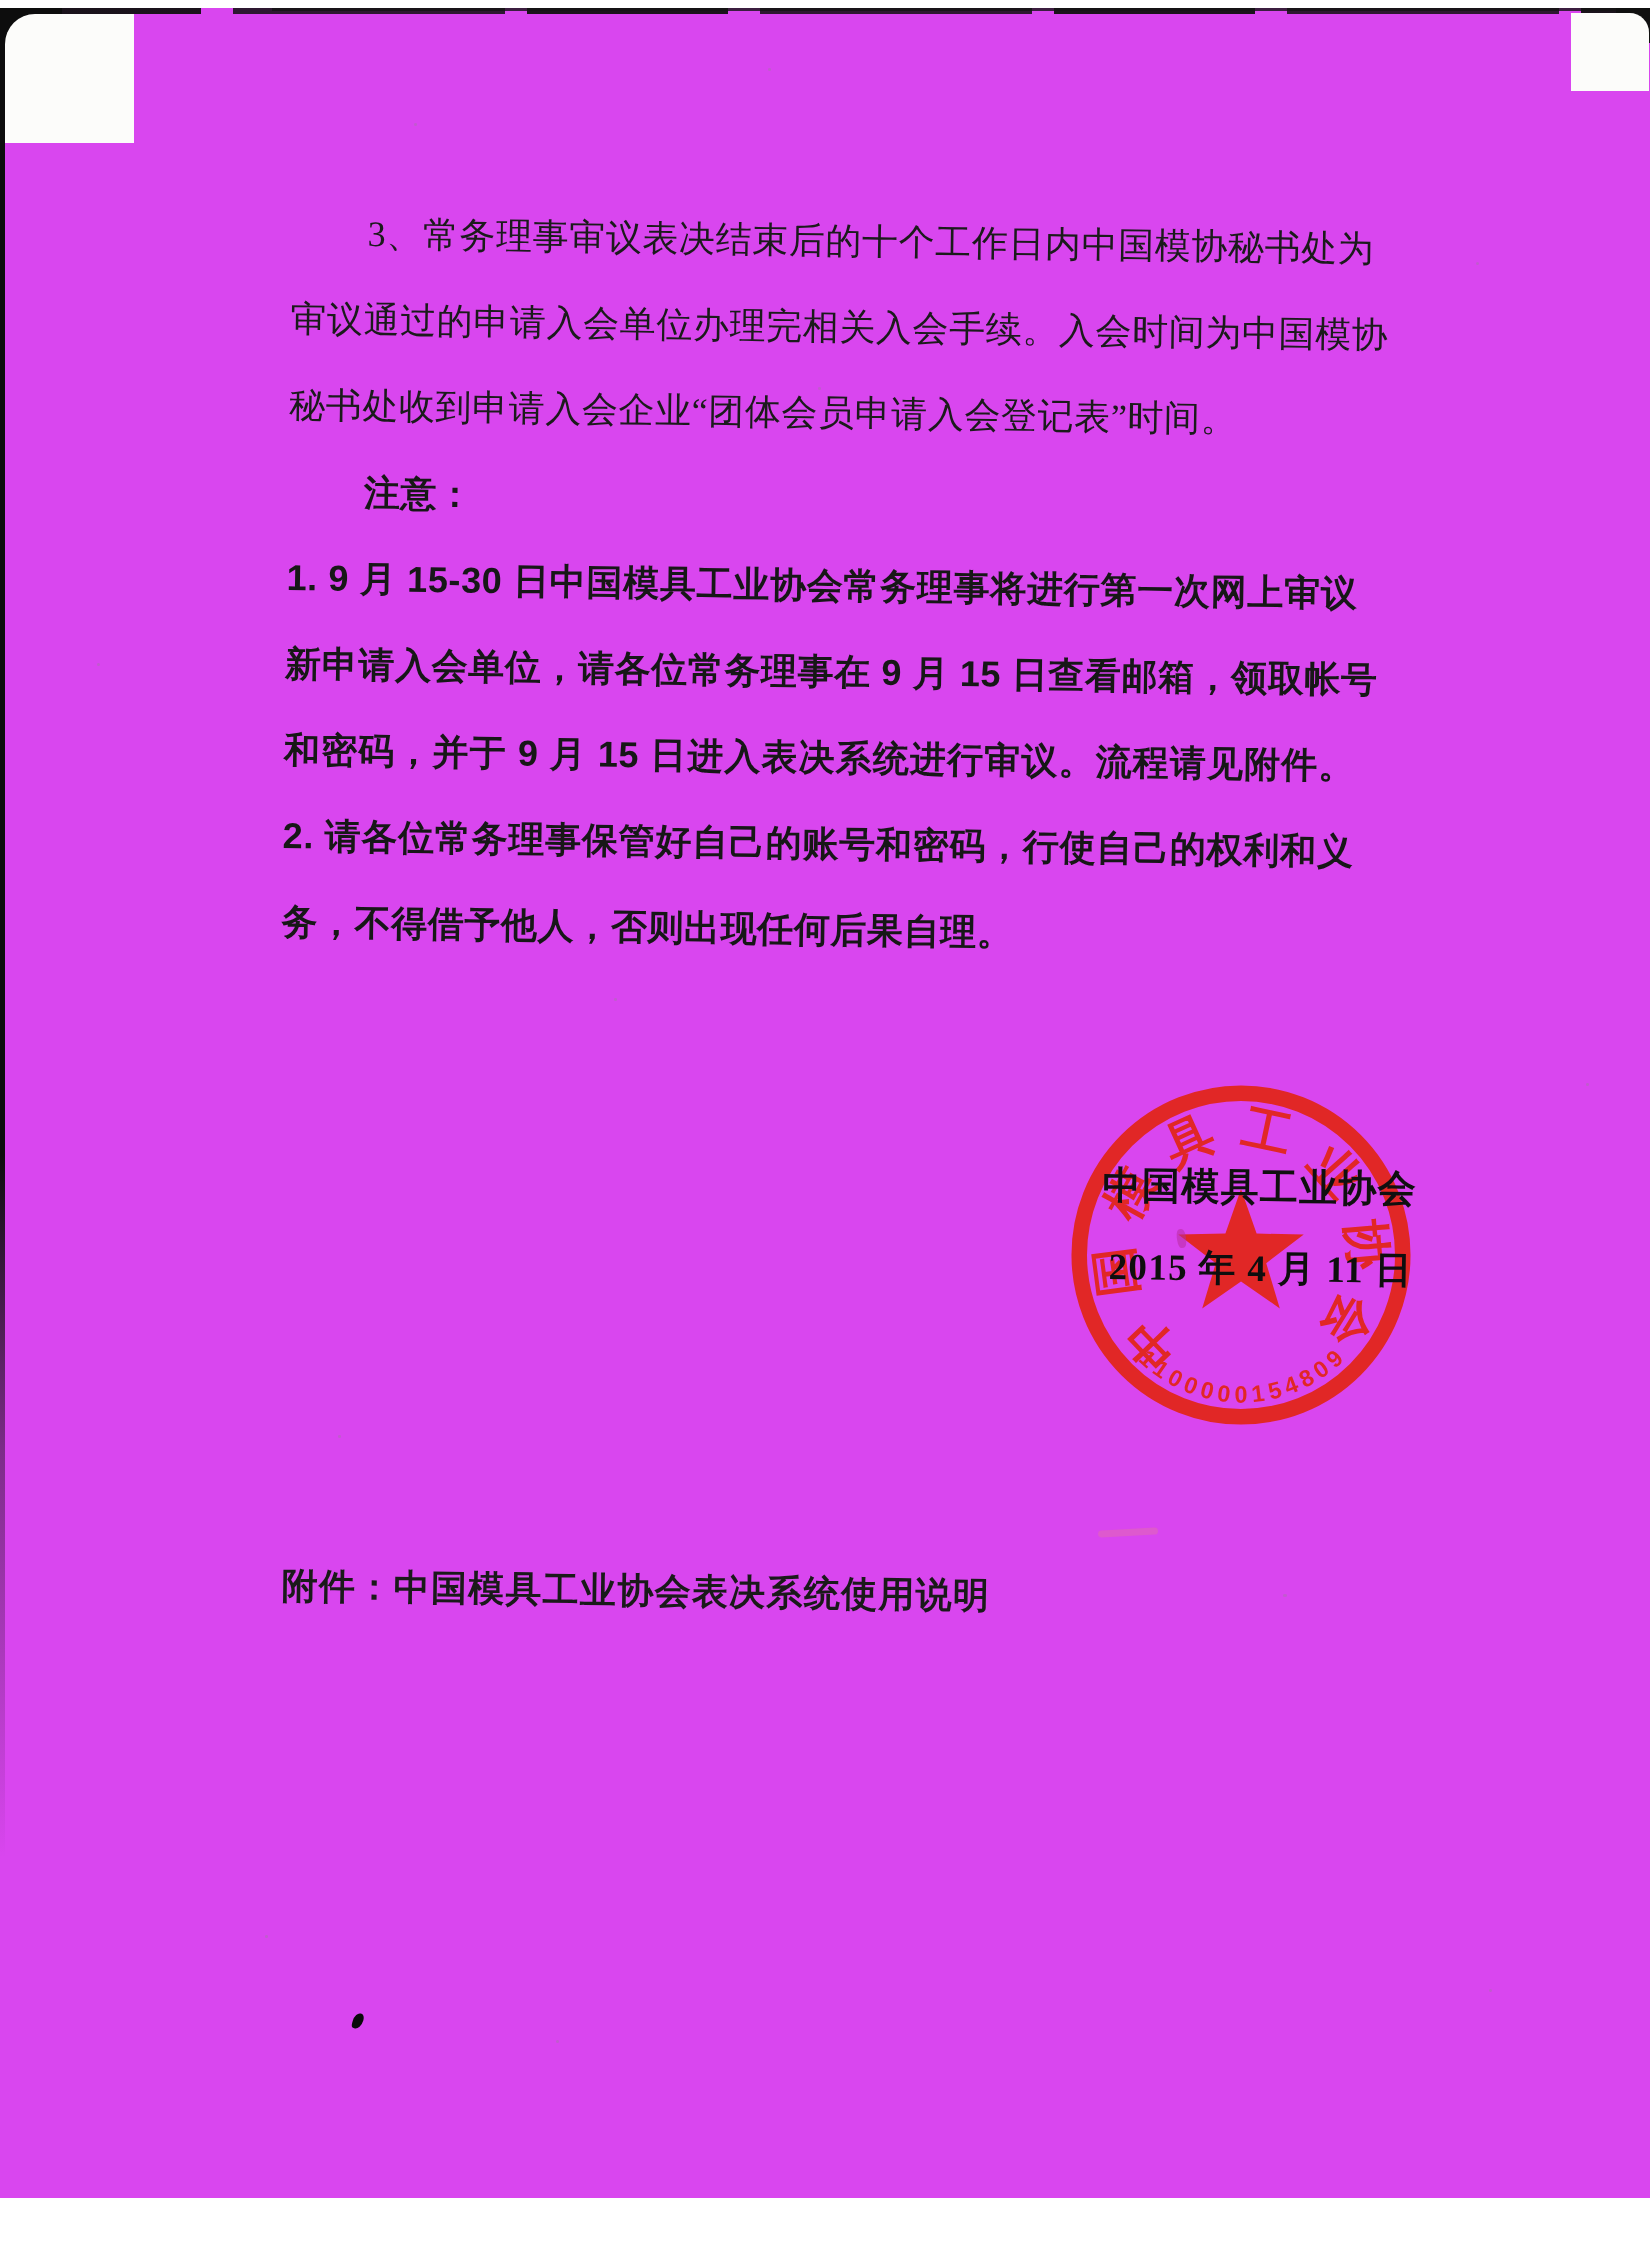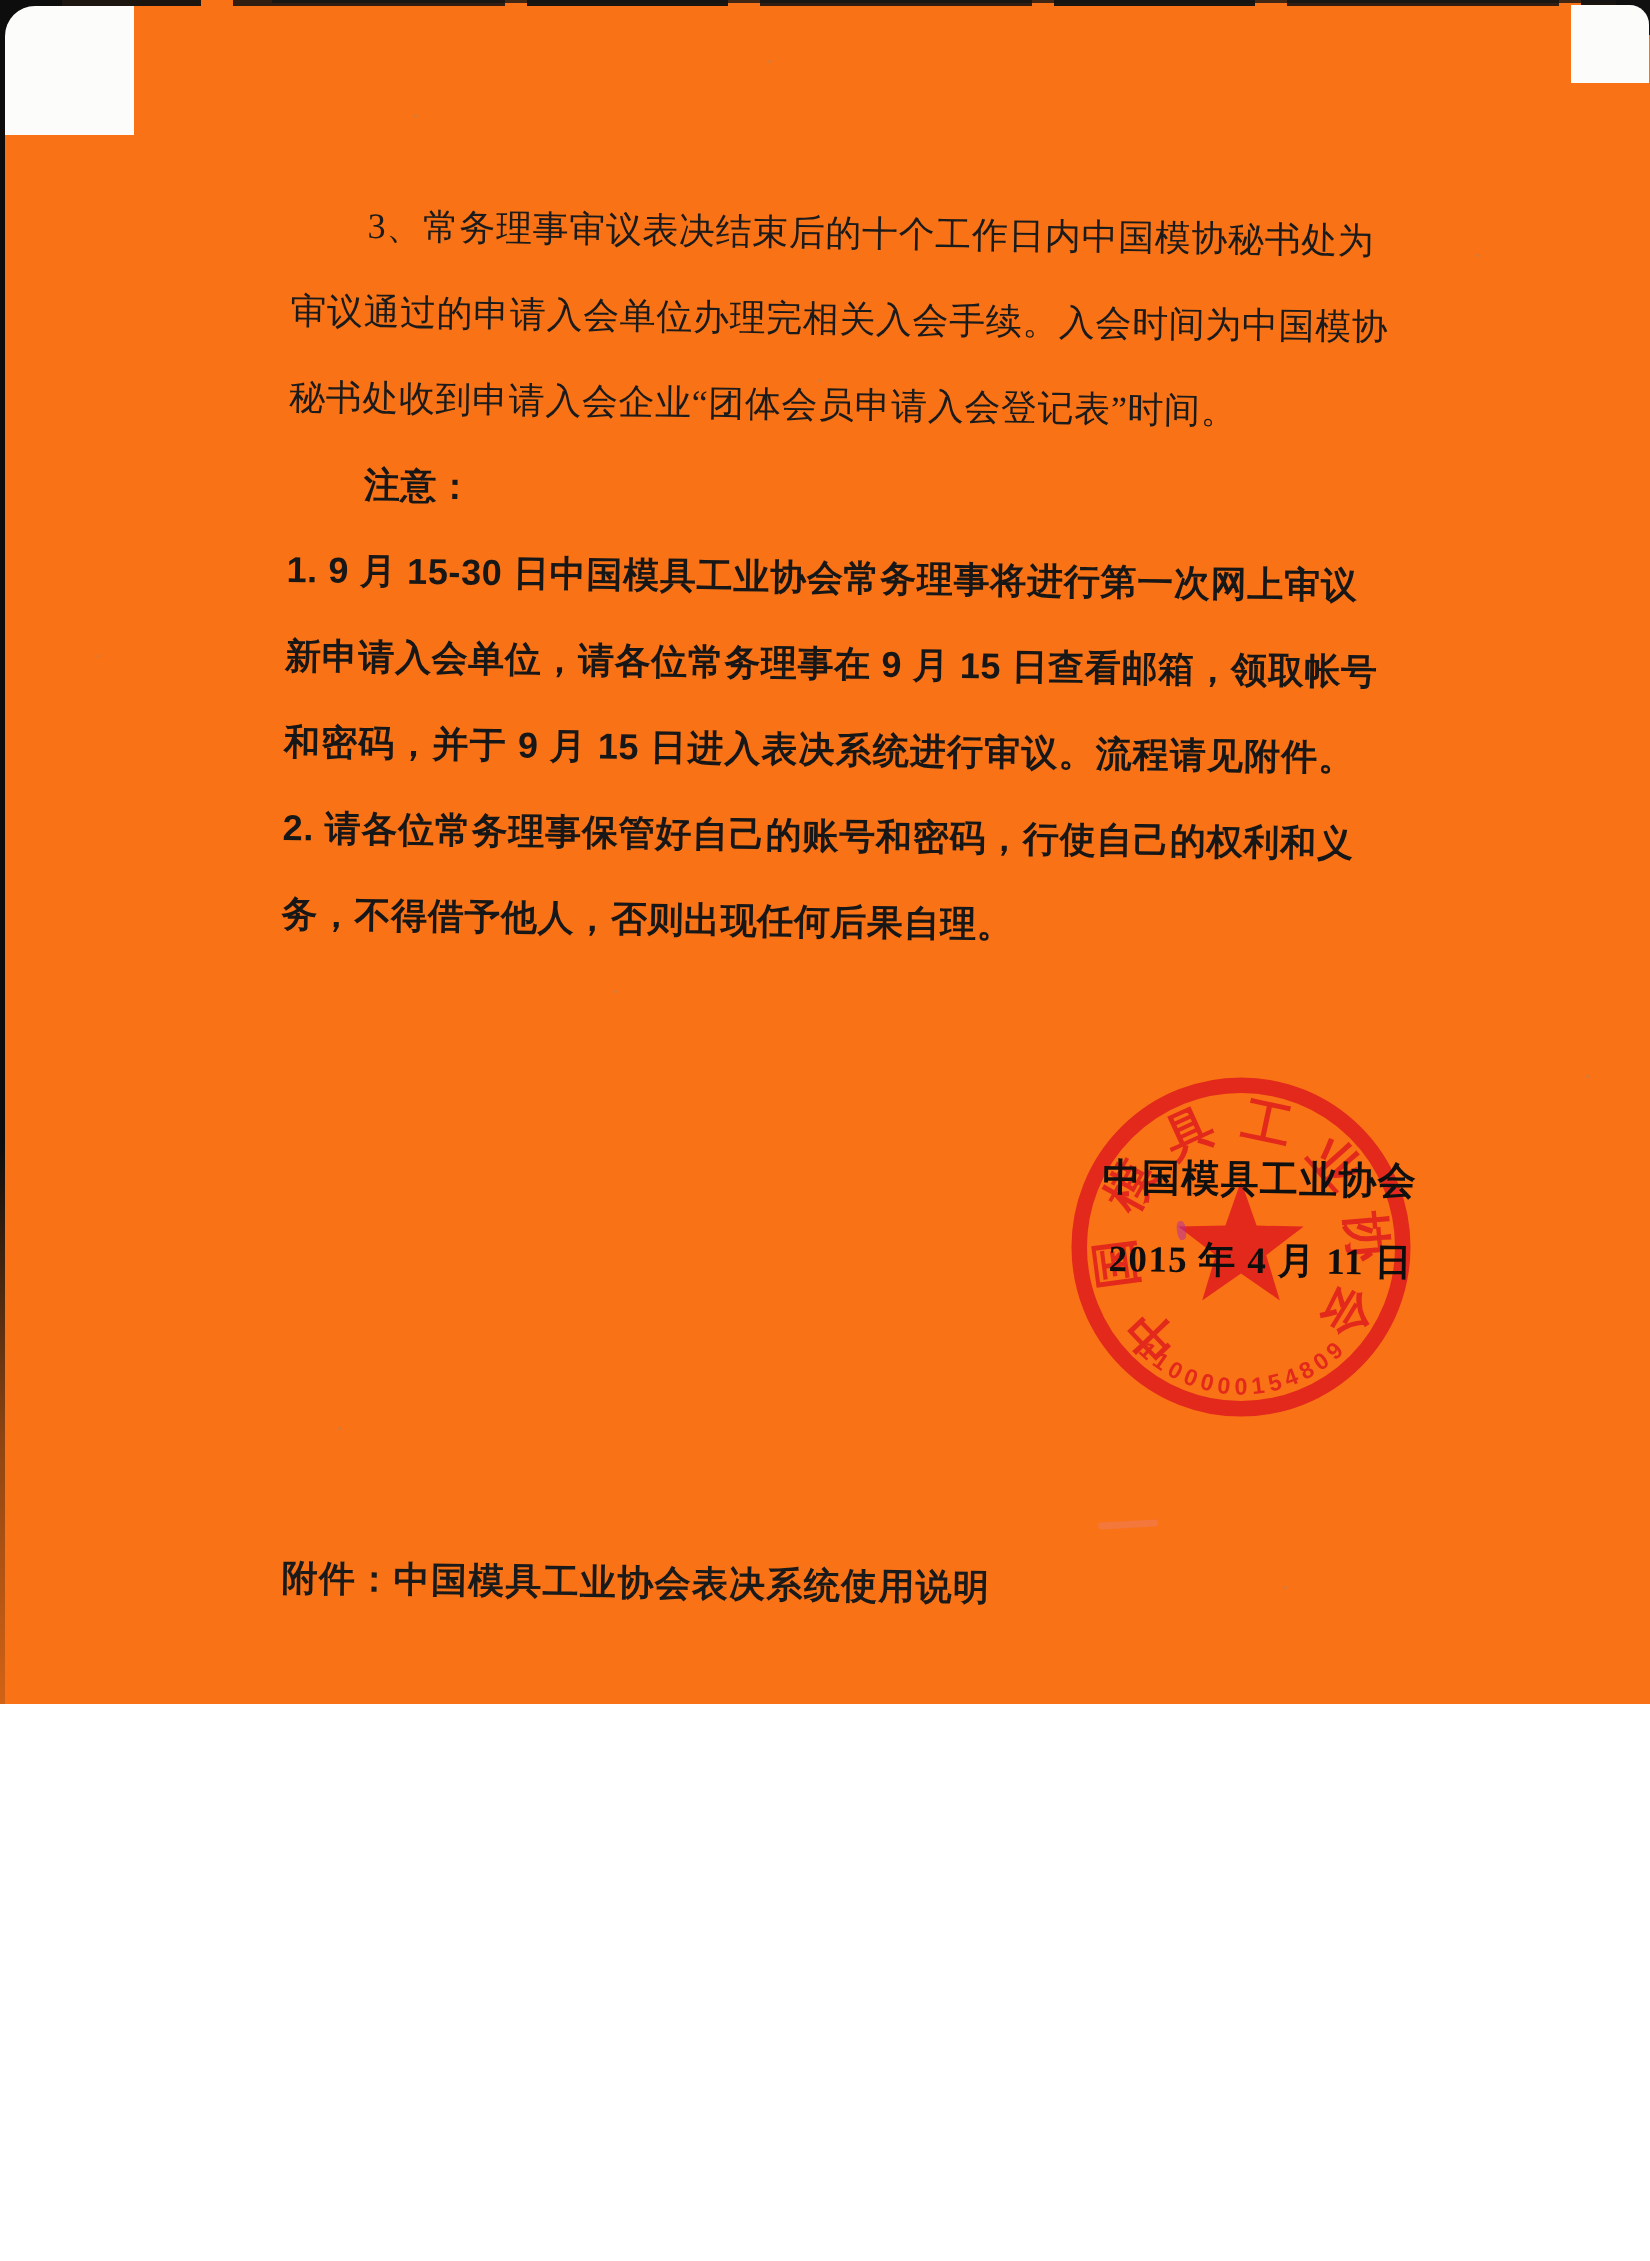--- a/index.html
+++ b/index.html
@@ -3,23 +3,24 @@
 <meta charset="utf-8">
 <style>
   html,body{
     margin:0; padding:0;
     width:1651px; height:2261px;
     background:#ffffff;
     font-family:"Liberation Serif", serif;
   }
   .page{
     position:relative;
-    width:1651px; height:1704px;
-    background:#f97316;
+    width:1651px; height:2190px;
+    background:#d946ef;
     overflow:hidden;
+    margin-top:8px;
   }
   
   .edge-top{
     position:absolute; left:0; top:0; width:1651px; height:5.8px;
     background:
       repeating-linear-gradient(90deg,
         rgba(16,16,16,.95) 0 201px, rgba(16,16,16,0) 201px 233px,
         rgba(16,16,16,.85) 233px 505px, rgba(16,16,16,0) 505px 527px);
   }
   .edge-top2{

